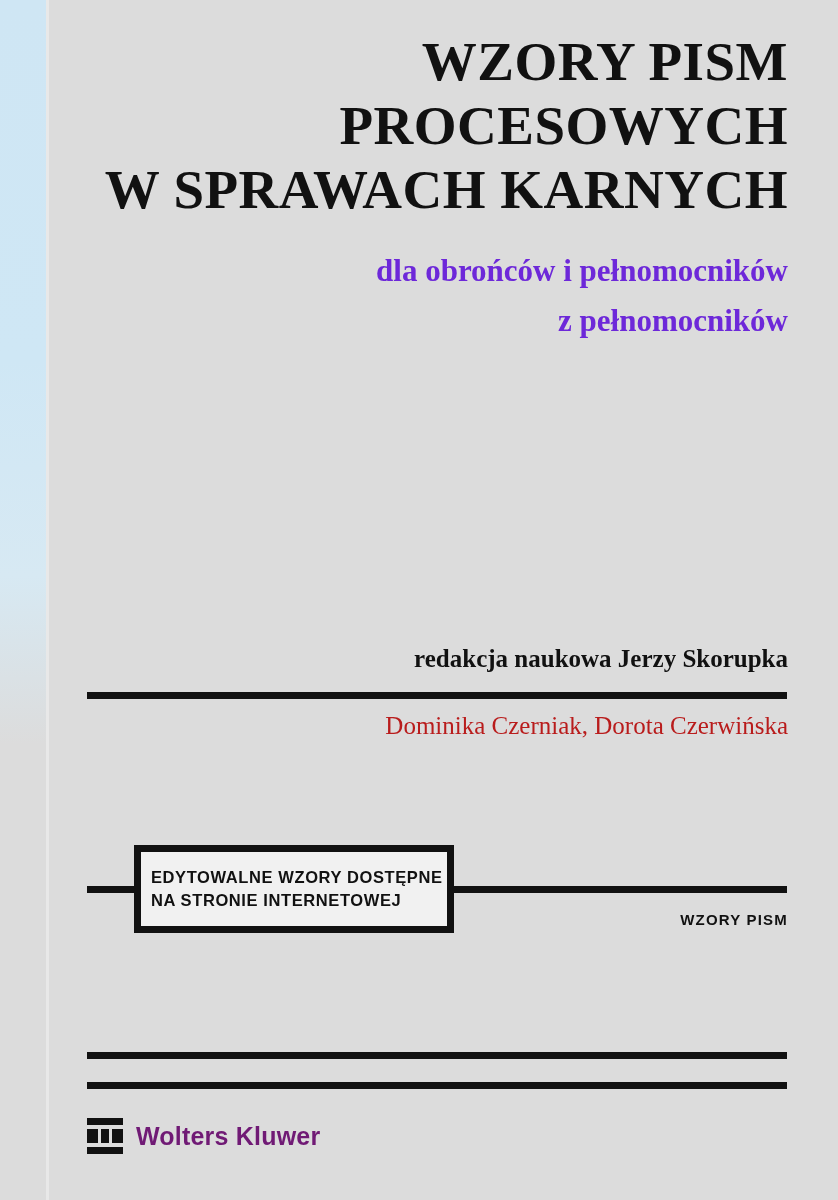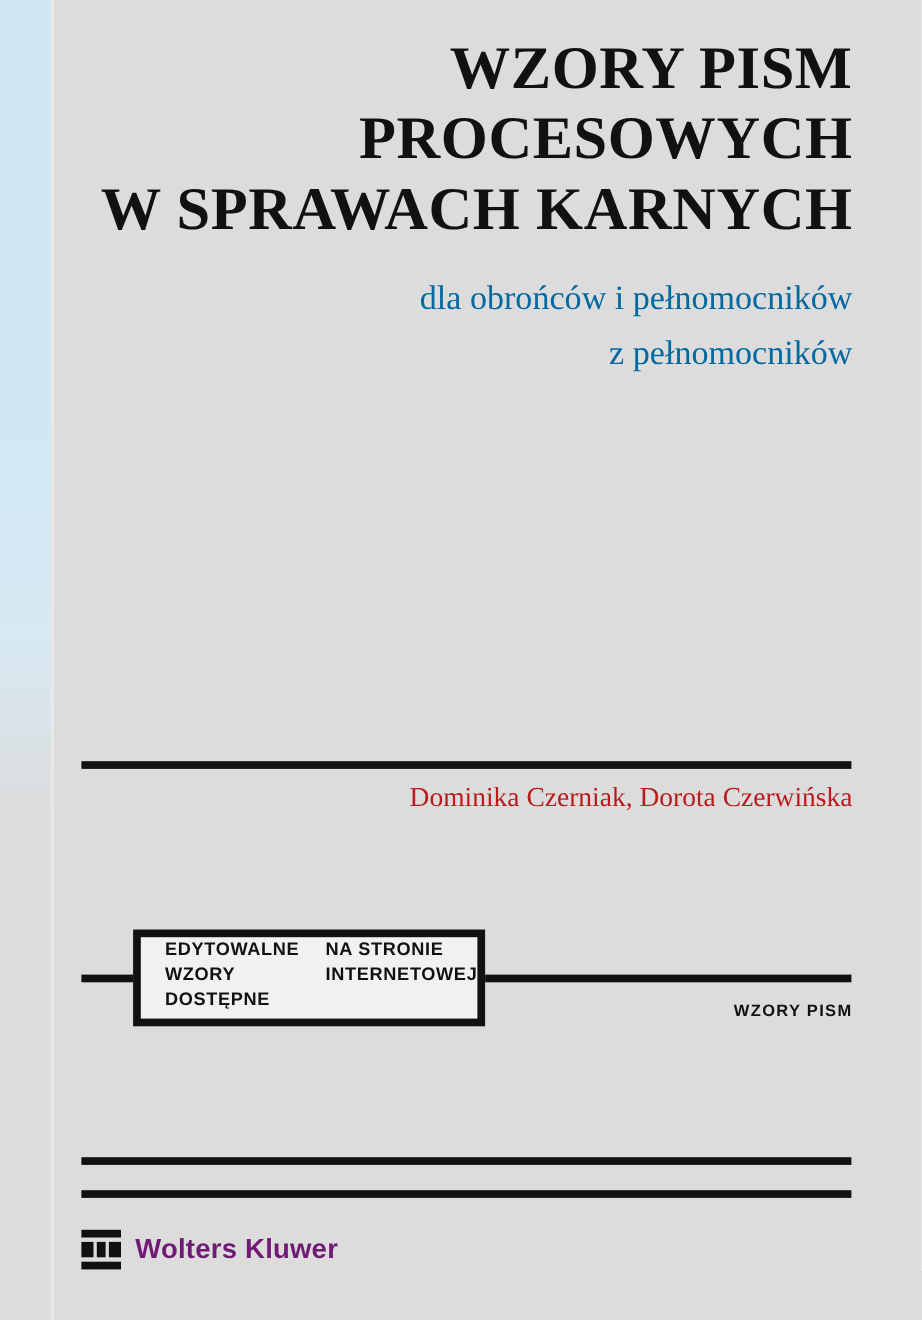--- a/index.html
+++ b/index.html
@@ -34,21 +34,21 @@
   .spine-edge {
     position: absolute;
     left: 46px;
     top: 0;
     width: 3px;
     height: 1200px;
     background: rgba(255,255,255,0.35);
   }
   .content {
     position: absolute;
-    left: 33px;
+    left: 46px;
     top: 0;
     width: 789px;
     height: 850px;
   }
   .title-block {
     position: absolute;
     right: 47px;
     top: 30px;
     width: 700px;
     text-align: right;
@@ -60,24 +60,24 @@
     line-height: 64px;
     letter-spacing: 0.5px;
     color: #111111;
     white-space: nowrap;
   }
   .subtitle-block {
     margin-top: 24px;
   }
   .subtitle-line {
     font-family: "Liberation Serif", serif;
-    font-weight: normal;
+    font-weight: bold;
     font-size: 31px;
     line-height: 50px;
-    color: #0369a1;
+    color: #6d28d9;
   }
   .editor-row {
     position: absolute;
     right: 47px;
     top: 645px;
     width: 700px;
     text-align: right;
   }
   .editor-name {
     font-family: "Liberation Serif", serif;
@@ -116,23 +116,23 @@
   .badge {
     position: absolute;
     left: 88px;
     top: 845px;
     width: 320px;
     height: 88px;
     border: 7px solid #111111;
     background: #f1f1f1;
     box-sizing: border-box;
     display: flex;
-    flex-direction: row;
+    flex-direction: column;
     justify-content: center;
-    padding-left: 22px;
+    padding-left: 10px;
   }
   .badge-line {
     font-family: "Liberation Sans", sans-serif;
     font-weight: bold;
     font-size: 16.5px;
     letter-spacing: 0.6px;
     line-height: 23px;
     color: #111111;
   }
   .series-label {
@@ -198,20 +198,23 @@
       <div class="title-line">WZORY PISM</div>
       <div class="title-line">PROCESOWYCH</div>
       <div class="title-line">W SPRAWACH KARNYCH</div>
 
       <div class="subtitle-block">
         <div class="subtitle-line">dla obrońców i pełnomocników</div>
         <div class="subtitle-line">z pełnomocników</div>
       </div>
     </div>
 
+    <div class="editor-row">
+      <span class="editor-name">redakcja naukowa Jerzy Skorupka</span>
+    </div>
 
     <div class="rule rule-1"></div>
 
     <div class="authors-row">
       <span class="authors-name">Dominika Czerniak, Dorota Czerwińska</span>
     </div>
 
     <div class="rule rule-2"></div>
 
     <div class="badge">

